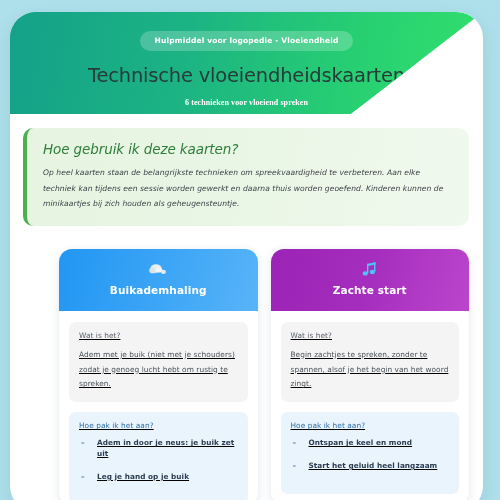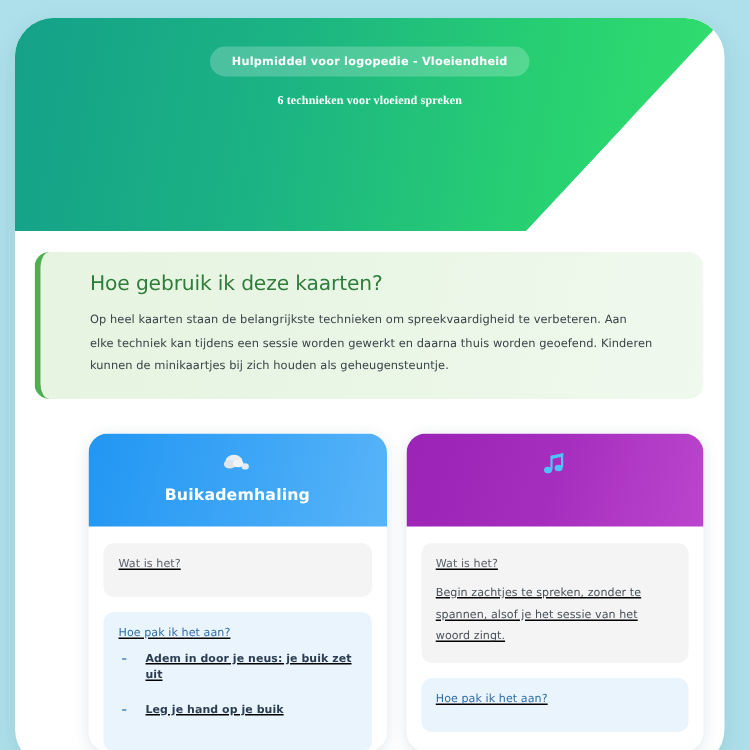--- a/index.html
+++ b/index.html
@@ -24,21 +24,21 @@
     height: 500px;
     background: #ffffff;
     border-radius: 26px 26px 26px 26px;
     overflow: hidden;
     box-shadow: 0 6px 18px rgba(10,60,80,.10);
   }
 
   
   #header {
     position: relative;
-    height: 142px;
+    height: 102px;
     background: linear-gradient(100deg, #14a189 0%, #1cb483 38%, #27cf72 72%, #32e06d 100%);
     border-radius: 26px 26px 0 0;
     -webkit-clip-path: polygon(0 0, 100% 0, 100% 0, 72% 100%, 0 100%);
     clip-path: polygon(0 0, 100% 0, 100% 0, 72% 100%, 0 100%);
     text-align: center;
   }
   
   #header-shape {
     position: absolute;
     inset: 0;
@@ -77,22 +77,23 @@
     letter-spacing: .1px;
     font-family: Liberation Serif, serif;
   }
 
   
   #info {
     margin: 14px 14px 0 13px;
     background: linear-gradient(100deg, #e6f4e1 0%, #eaf6e6 55%, #f0f9ee 100%);
     border-left: 4px solid #4caf50;
     border-radius: 10px;
-    padding: 13px 33px 14px;
+    padding: 13px 16px 14px;
     box-sizing: border-box;
+    font-style: italic;
   }
   #info-title {
     margin: 0 0 8px;
     font-size: 13.5px;
     font-weight: normal;
     color: #2e7d3a;
     letter-spacing: -.1px;
   }
   #info-body {
     margin: 0;
@@ -194,20 +195,21 @@
 </style>
 </head>
 <body>
 
 <div id="page">
 
   <div id="header">
     <div id="header-shape"></div>
     <div id="header-inner">
       <span id="badge">Hulpmiddel voor logopedie - Vloeiendheid</span>
+      <h1 id="title">Technische vloeiendheidskaarten</h1>
       <div id="subtitle">6 technieken voor vloeiend spreken</div>
     </div>
   </div>
 
   <div id="info">
     <h2 id="info-title">Hoe gebruik ik deze kaarten?</h2>
     <p id="info-body">Op heel kaarten staan de belangrijkste technieken om spreekvaardigheid te verbeteren. Aan elke techniek kan tijdens een sessie worden gewerkt en daarna thuis worden geoefend. Kinderen kunnen de minikaartjes bij zich houden als geheugensteuntje.</p>
   </div>
 
   <div id="cards">
@@ -220,20 +222,21 @@
             <ellipse cx="6" cy="10.5" rx="5" ry="3.6" fill="#dde4ea"></ellipse>
             <ellipse cx="13" cy="10" rx="4.4" ry="3.2" fill="#f2f5f8"></ellipse>
             <ellipse cx="18.8" cy="12.4" rx="3.1" ry="2.6" fill="#e4ebf1"></ellipse>
           </svg>
         </span>
         <span class="card-title">Buikademhaling</span>
       </div>
       <div class="card-body">
         <div class="block-grey">
           <p class="block-label">Wat is het?</p>
+          <p class="block-text">Adem met je buik (niet met je schouders) zodat je genoeg lucht hebt om rustig te spreken.</p>
         </div>
         <div class="block-blue">
           <p class="block-label accent-blue">Hoe pak ik het aan?</p>
           <ul class="steps">
             <li>Adem in door je neus: je buik zet uit</li>
             <li>Leg je hand op je buik</li>
           </ul>
         </div>
       </div>
     </div>
@@ -242,26 +245,31 @@
       <div class="card-head purple">
         <span class="card-icon">
           <svg width="17" height="17" viewBox="0 0 20 20" aria-hidden="true">
             <path d="M8 3.2 L17 1.4 L17 4.0 L8 5.8 Z" fill="#4fc3f7"></path>
             <rect x="7" y="3.2" width="1.7" height="11" fill="#4fc3f7"></rect>
             <rect x="15.3" y="1.4" width="1.7" height="11" fill="#4fc3f7"></rect>
             <ellipse cx="5.1" cy="14.6" rx="3.1" ry="2.6" fill="#4fc3f7"></ellipse>
             <ellipse cx="13.4" cy="12.9" rx="3.1" ry="2.6" fill="#4fc3f7"></ellipse>
           </svg>
         </span>
+        <span class="card-title">Zachte start</span>
       </div>
       <div class="card-body">
         <div class="block-grey">
           <p class="block-label">Wat is het?</p>
-          <p class="block-text">Begin zachtjes te spreken, zonder te spannen, alsof je het sessie van het woord zingt.</p>
+          <p class="block-text">Begin zachtjes te spreken, zonder te spannen, alsof je het begin van het woord zingt.</p>
         </div>
         <div class="block-purple">
           <p class="block-label accent-purple">Hoe pak ik het aan?</p>
+          <ul class="steps">
+            <li>Ontspan je keel en mond</li>
+            <li>Start het geluid heel langzaam</li>
+          </ul>
         </div>
       </div>
     </div>
 
   </div>
 </div>
 
 </body></html>

